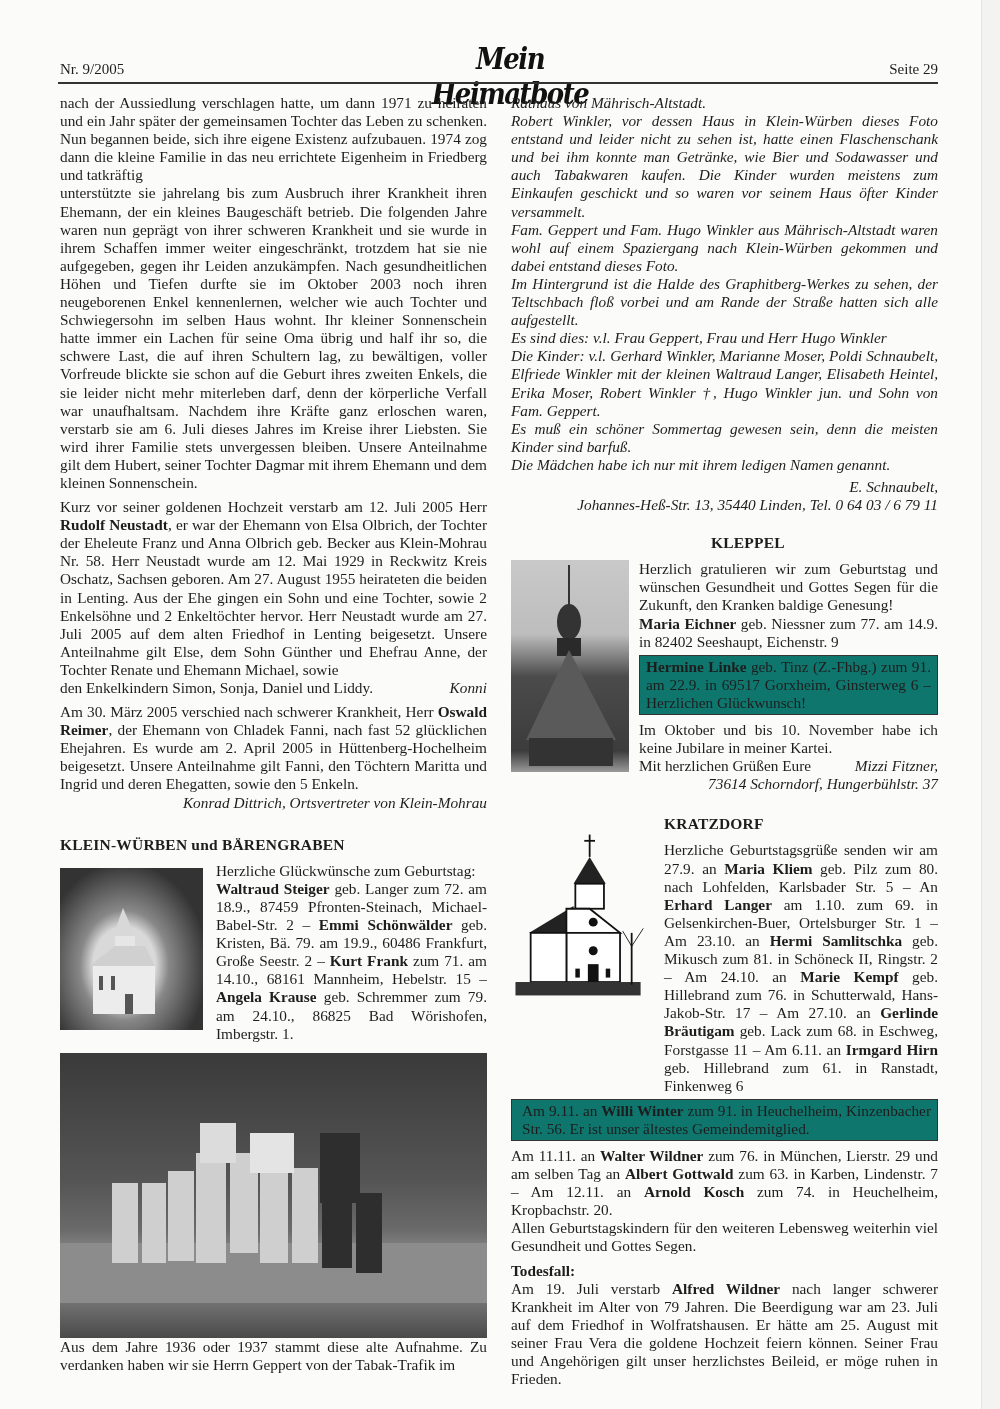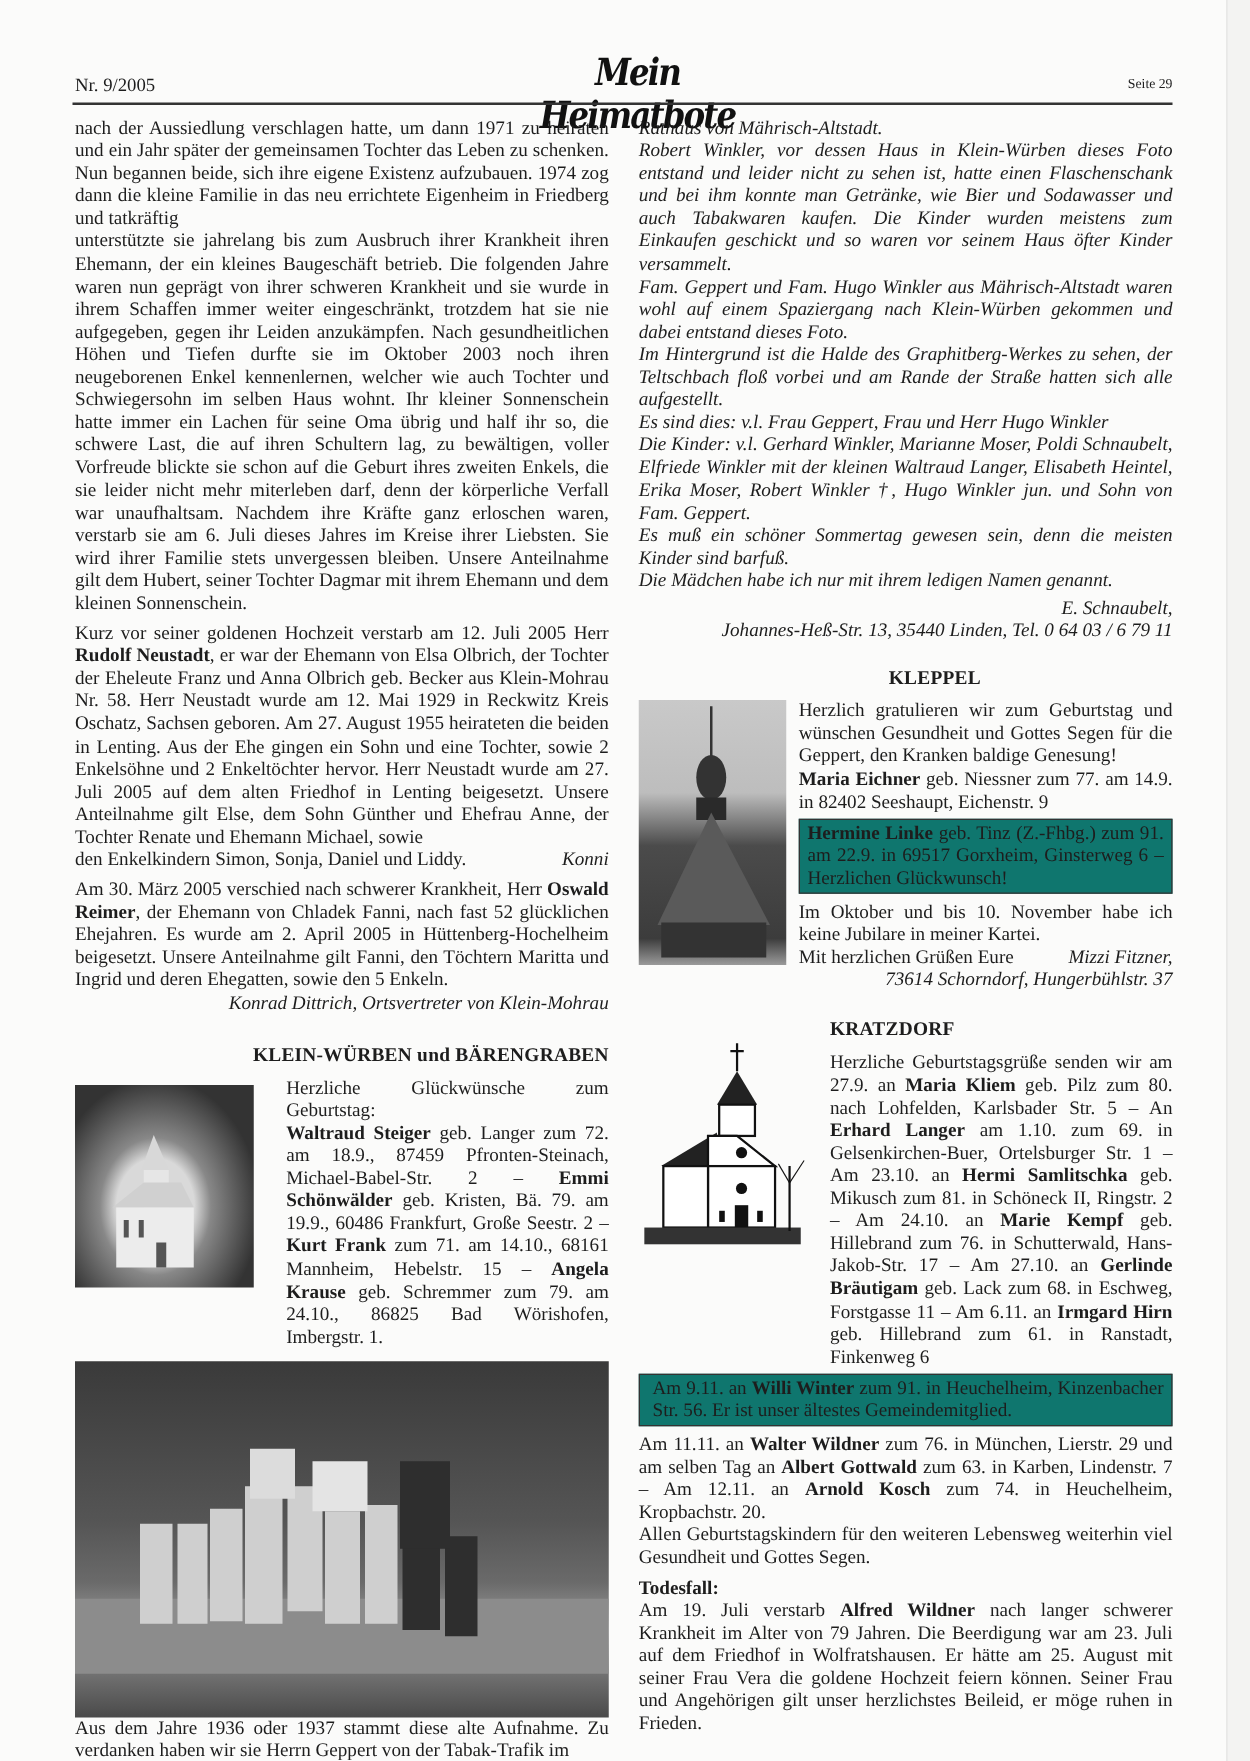--- a/index.html
+++ b/index.html
@@ -2,39 +2,39 @@
 <html><head>
 <meta charset="utf-8">
 <style>
   html, body { margin:0; padding:0; }
   body {
     width:1000px; height:1409px; background:#fbfbfa; position:relative; overflow:hidden;
     font-family:"Liberation Serif", "DejaVu Serif", serif; color:#1d1d1d;
   }
   .page-edge { position:absolute; right:0; top:0; width:18px; height:1409px; background:#f3f3f2; border-left:1px solid #e4e4e2; }
   .hdr-left { position:absolute; left:60px; top:61px; font-size:15px; }
-  .hdr-right { position:absolute; right:62px; top:61px; font-size:11px; }
+  .hdr-right { position:absolute; right:62px; top:61px; font-size:15px; }
   .masthead { position:absolute; left:415px; top:46px; width:190px; text-align:center;
     font-family:"DejaVu Serif", serif; font-weight:bold; font-size:26px; letter-spacing:-1.5px;
     font-style:italic; color:#111; transform:scaleY(1.15); }
   .hdr-rule { position:absolute; left:58px; right:62px; top:82px; height:1.5px; background:#333; }
 
   .col { position:absolute; top:94px; font-size:15.3px; line-height:18.1px; text-align:justify; }
   .col-left { left:60px; width:427px; }
   .col-right { left:511px; width:427px; }
   .col p { margin:0; }
   .col b { font-weight:bold; }
   .col i { font-style:italic; }
   .gap { height:6px; }
   .right { text-align:right; }
   .sig-row { display:flex; justify-content:space-between; }
-  .section-title { font-weight:bold; font-size:15.5px; text-align:right; margin:6px 0 8px 0; letter-spacing:0.2px; }
+  .section-title { font-weight:bold; font-size:15.5px; text-align:left; margin:6px 0 8px 0; letter-spacing:0.2px; }
   .photo { background:#777; position:relative; overflow:hidden; }
   .boxed { border:1.5px solid #333; background:#0f766e; padding:2px 6px; margin:4px 0 6px 0; }
-  .kw-wrap { display:flex; gap:26px; margin-top:2px; }
+  .kw-wrap { display:flex; gap:13px; margin-top:2px; }
   .kw-photo { width:143px; height:162px; flex:none; margin-top:6px;
     background:radial-gradient(ellipse at 45% 60%, #d9d9d9 0 28%, #888 40%, #333 75%); }
   .kw-church { position:absolute; left:25px; top:40px; width:95px; height:108px; }
   .group-photo { width:427px; height:285px; margin-top:10px;
     background:linear-gradient(180deg,#3a3a3a 0%,#555 45%,#6a6a6a 62%,#9a9a9a 75%,#4a4a4a 100%); }
   .caption { margin-top:6px; }
 
   
   .kleppel-wrap { display:flex; gap:10px; }
   .kleppel-photo { width:118px; height:212px; flex:none;
@@ -128,21 +128,21 @@
     <div class="photo kleppel-photo">
       <svg width="118" height="212" viewBox="0 0 118 212">
         <line x1="58" y1="5" x2="58" y2="50" stroke="#333" stroke-width="2"></line>
         <ellipse cx="58" cy="62" rx="12" ry="18" fill="#333"></ellipse>
         <rect x="46" y="78" width="24" height="18" fill="#2a2a2a"></rect>
         <polygon points="58,90 15,180 105,180" fill="#5a5a5a"></polygon>
         <rect x="18" y="178" width="84" height="28" fill="#333"></rect>
       </svg>
     </div>
     <div>
-      <p>Herzlich gratulieren wir zum Geburtstag und wünschen Gesundheit und Gottes Segen für die Geppert, den Kranken baldige Genesung!</p>
+      <p>Herzlich gratulieren wir zum Geburtstag und wünschen Gesundheit und Gottes Segen für die Zukunft, den Kranken baldige Genesung!</p>
       <p><b>Maria Eichner</b><span> geb. Niessner zum 77. am 14.9. in 82402 Seeshaupt, Eichenstr. 9</span></p>
       <div class="boxed"><b>Hermine Linke</b><span> geb. Tinz (Z.-Fhbg.) zum 91. am 22.9. in 69517 Gorxheim, Ginsterweg 6 – Herzlichen Glückwunsch!</span></div>
       <p>Im Oktober und bis 10. November habe ich keine Jubilare in meiner Kartei.</p>
       <div class="sig-row">
         <span>Mit herzlichen Grüßen Eure</span>
         <i>Mizzi Fitzner,</i>
       </div>
       <p class="right"><i>73614 Schorndorf, Hungerbühlstr. 37</i></p>
     </div>
   </div>

